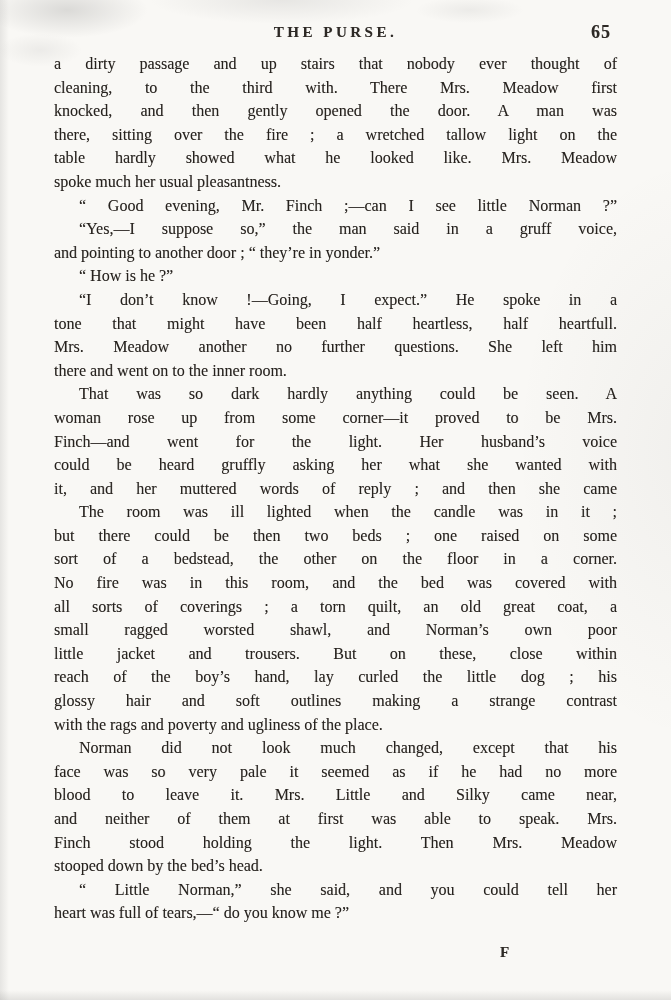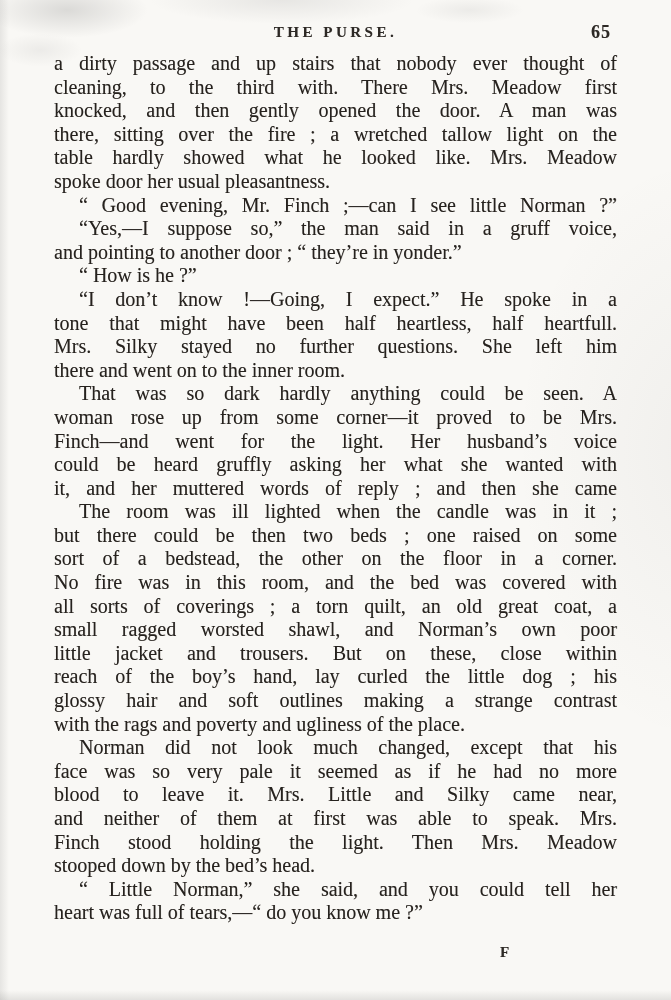--- a/index.html
+++ b/index.html
@@ -49,21 +49,21 @@
     font-weight: 700;
     letter-spacing: 1px;
     color: #2d2925;
     text-shadow: 0.3px 0.3px 0 rgba(45,41,37,0.35);
   }
   .text-block {
     position: absolute;
     top: 52px;
     left: 54px;
     width: 563px;
-    font-size: 20px;
+    font-size: 16px;
     line-height: 23.6px;
     text-shadow: 0.3px 0.3px 0 rgba(38,34,30,0.28);
   }
   .line {
     text-align: justify;
     text-align-last: justify;
   }
   .line.no-just {
     text-align-last: left;
   }
@@ -89,28 +89,28 @@
     <span class="header-title">THE PURSE.</span>
     <span class="page-number">65</span>
   </div>
 
   <div class="text-block">
       <div class="line">a dirty passage and up stairs that nobody ever thought of</div>
       <div class="line">cleaning, to the third with. There Mrs. Meadow first</div>
       <div class="line">knocked, and then gently opened the door. A man was</div>
       <div class="line">there, sitting over the fire ; a wretched tallow light on the</div>
       <div class="line">table hardly showed what he looked like. Mrs. Meadow</div>
-      <div class="line no-just">spoke door her usual pleasantness.</div>
+      <div class="line no-just">spoke much her usual pleasantness.</div>
       <div class="line indent">“ Good evening, Mr. Finch ;—can I see little Norman ?”</div>
       <div class="line indent">“Yes,—I suppose so,” the man said in a gruff voice,</div>
       <div class="line no-just">and pointing to another door ; “ they’re in yonder.”</div>
       <div class="line indent no-just">“ How is he ?”</div>
       <div class="line indent">“I don’t know !—Going, I expect.” He spoke in a</div>
       <div class="line">tone that might have been half heartless, half heartfull.</div>
-      <div class="line">Mrs. Silky stayed no further questions. She left him</div>
+      <div class="line">Mrs. Meadow another no further questions. She left him</div>
       <div class="line no-just">there and went on to the inner room.</div>
       <div class="line indent">That was so dark hardly anything could be seen. A</div>
       <div class="line">woman rose up from some corner—it proved to be Mrs.</div>
       <div class="line">Finch—and went for the light. Her husband’s voice</div>
       <div class="line">could be heard gruffly asking her what she wanted with</div>
       <div class="line">it, and her muttered words of reply ; and then she came</div>
       <div class="line indent">The room was ill lighted when the candle was in it ;</div>
       <div class="line">but there could be then two beds ; one raised on some</div>
       <div class="line">sort of a bedstead, the other on the floor in a corner.</div>
       <div class="line">No fire was in this room, and the bed was covered with</div>

